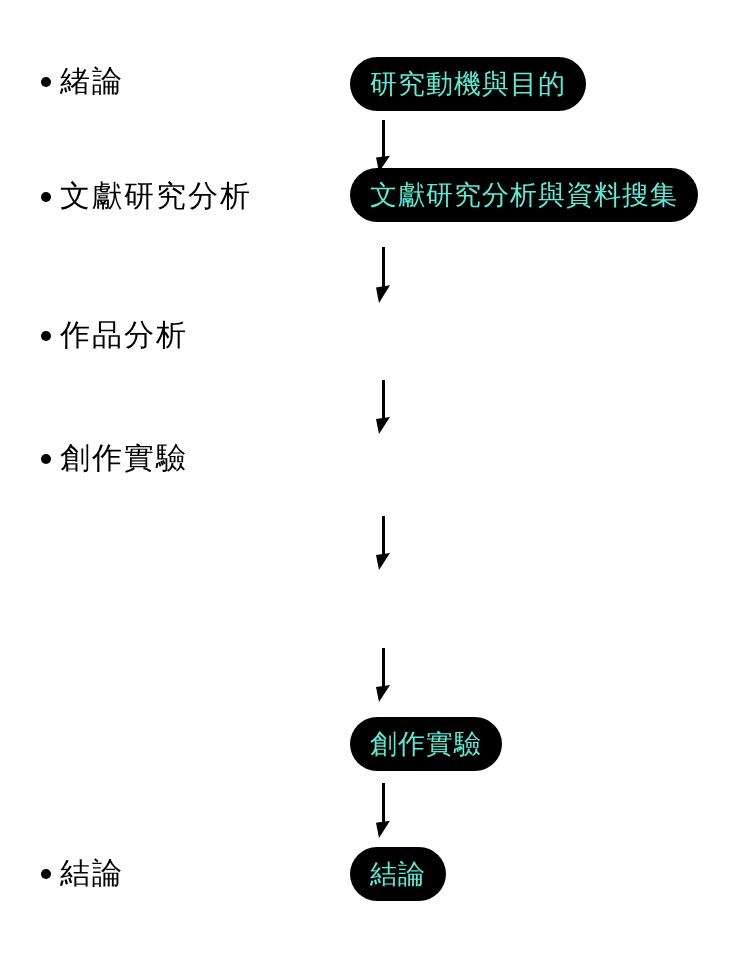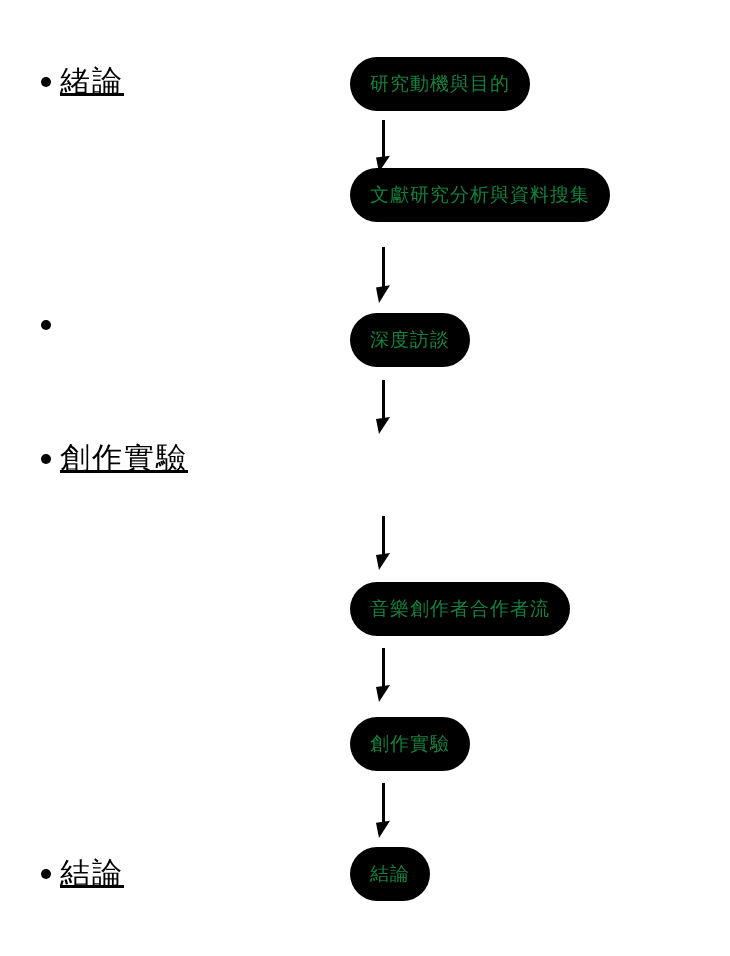--- a/index.html
+++ b/index.html
@@ -20,78 +20,80 @@
     position: absolute;
     left: 41px;
     display: flex;
     align-items: center;
     gap: 9px;
     color: #000000;
     font-size: 30px;
     letter-spacing: 2px;
     line-height: 34px;
     white-space: nowrap;
-    text-decoration: underline;
   }
   .bullet {
     width: 10px;
     height: 10px;
     border-radius: 50%;
     background: #000000;
     flex: 0 0 auto;
     margin-top: 2px;
   }
   
   .node {
     position: absolute;
     left: 350px;
     height: 54px;
     display: inline-flex;
     align-items: center;
     background: #000000;
-    color: #15803d;
+    color: #5eead4;
     border-radius: 27px;
     padding: 0 20px;
-    font-size: 19px;
+    font-size: 27px;
     letter-spacing: 1px;
     white-space: nowrap;
   }
   
   .arrow {
     position: absolute;
     left: 375px;
     width: 16px;
     display: block;
   }
 </style>
 </head>
 <body>
 
 <div class="canvas">
 
   <div class="outline-item" style="top:64px">
     <span class="bullet"></span>
     <span>緒論</span>
   </div>
+  <div class="outline-item" style="top:179px">
+    <span class="bullet"></span>
+    <span>文獻研究分析</span>
+  </div>
   <div class="outline-item" style="top:318px">
     <span class="bullet"></span>
+    <span>作品分析</span>
   </div>
   <div class="outline-item" style="top:441px">
     <span class="bullet"></span>
     <span>創作實驗</span>
   </div>
   <div class="outline-item" style="top:856px">
     <span class="bullet"></span>
     <span>結論</span>
   </div>
 
   <div class="node" style="top:57px">研究動機與目的</div>
   <div class="node" style="top:168px">文獻研究分析與資料搜集</div>
-  <div class="node" style="top:313px">深度訪談</div>
-  <div class="node" style="top:582px">音樂創作者合作者流</div>
   <div class="node" style="top:717px">創作實驗</div>
   <div class="node" style="top:847px">結論</div>
 
   <svg class="arrow" style="top:120px" width="16" height="52" viewBox="0 0 16 54" preserveAspectRatio="none">
     <line x1="8.5" y1="0" x2="8.5" y2="39" stroke="#000000" stroke-width="3"></line>
     <polygon points="1,39 15,37 4,54" fill="#000000"></polygon>
   </svg>
   <svg class="arrow" style="top:247px" width="16" height="56" viewBox="0 0 16 54" preserveAspectRatio="none">
     <line x1="8.5" y1="0" x2="8.5" y2="39" stroke="#000000" stroke-width="3"></line>
     <polygon points="1,39 15,37 4,54" fill="#000000"></polygon>

